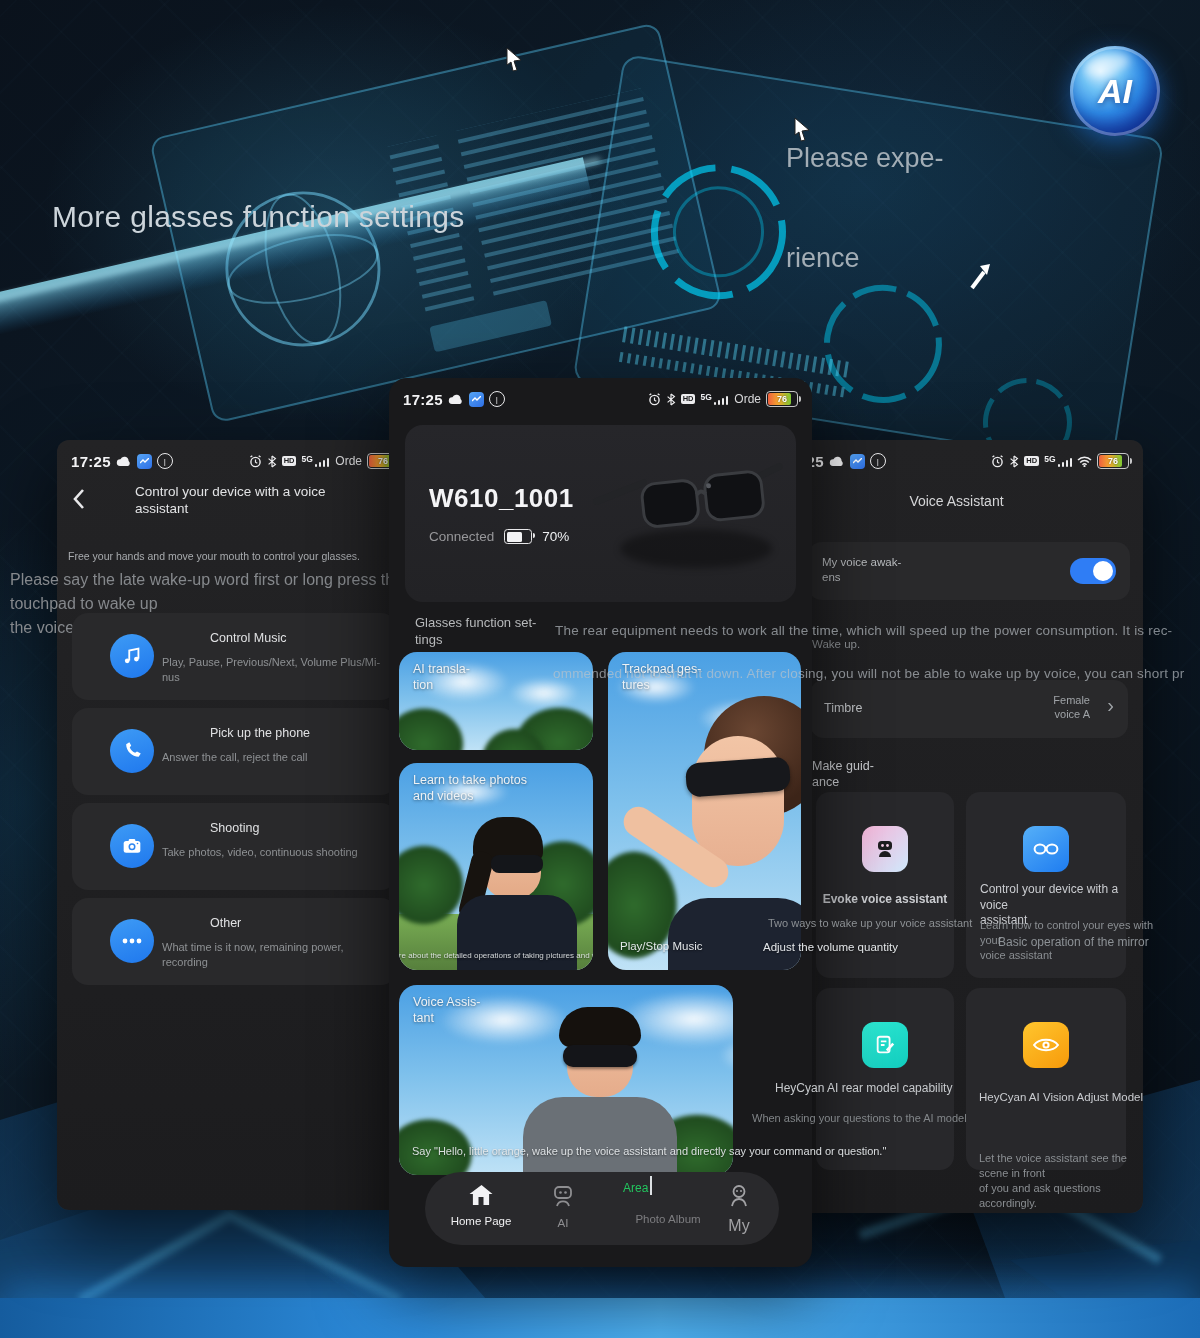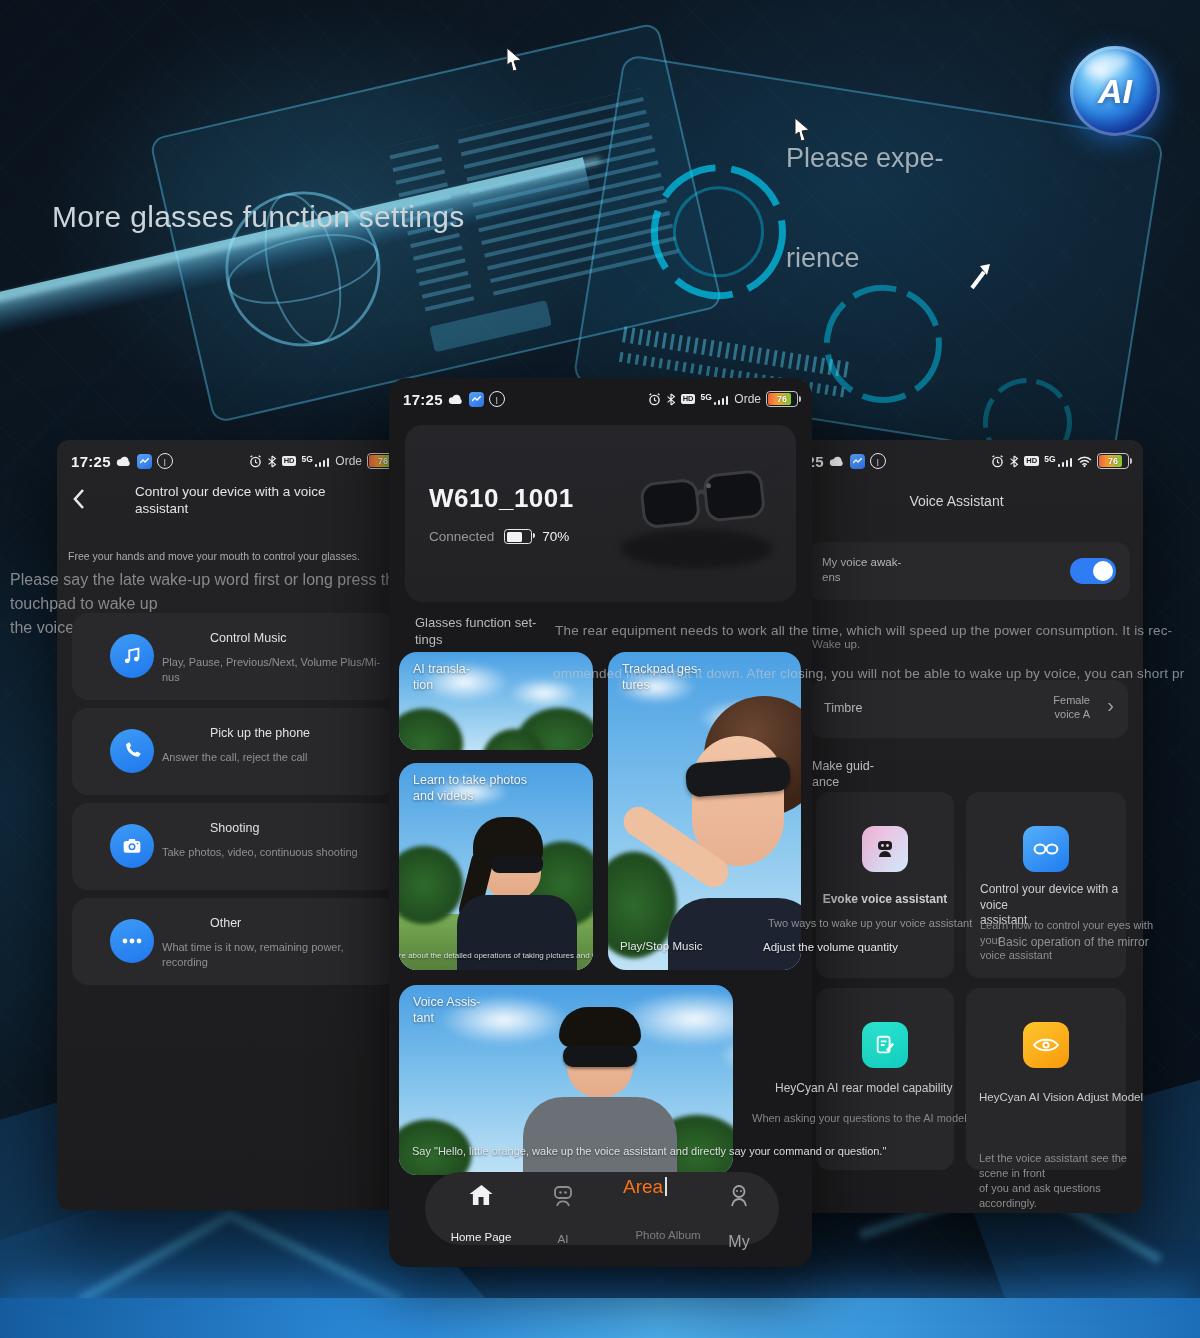--- a/index.html
+++ b/index.html
@@ -84,23 +84,23 @@
   .pcard{border-radius:18px;overflow:hidden;background:#26262a;}
   .pcard .lab{position:absolute;left:14px;top:10px;font-size:12.5px;line-height:1.25;color:#eef2f5;
     text-shadow:0 1px 3px rgba(0,0,0,.45);z-index:5;}
   .sky{position:absolute;inset:0;background:linear-gradient(180deg,#4ba0e4 0%,#7fc1ec 48%,#bfe2f6 100%);}
   .cloud{position:absolute;background:radial-gradient(closest-side,rgba(255,255,255,.95),rgba(255,255,255,0));filter:blur(3px);border-radius:50%;}
   .tree{position:absolute;background:radial-gradient(closest-side,#2f6b2c,#1f4a1e 70%,transparent 72%);filter:blur(2px);border-radius:50%;}
   .grass{position:absolute;left:0;right:0;bottom:0;background:linear-gradient(180deg,#79ad54,#567f3c);}
   .caption{font-size:11.5px;color:rgba(244,247,250,.92);text-shadow:0 1px 2px rgba(0,0,0,.5);}
   .navbar{left:36px;top:794px;width:354px;height:73px;background:#29292c;border-radius:37px;}
   .nav-item{position:absolute;top:12px;text-align:center;color:#8e8e91;}
-  .nav-item .lbl{display:block;margin-top:21px;font-size:11.5px;text-align:center;}
+  .nav-item .lbl{display:block;margin-top:5px;font-size:11.5px;text-align:center;}
   .nav-item.active{color:#f0f0f2;}
-  .area-overlay{position:absolute;left:198px;top:4px;font-size:19px;color:#f97316;}
+  .area-overlay{position:absolute;left:198px;top:4px;font-size:12px;color:#22c55e;}
   .area-overlay i{display:inline-block;width:2px;height:19px;background:#dde1e4;vertical-align:-3px;margin-left:2px;}
 
   
   .rp-title{left:0;top:53px;width:100%;text-align:center;font-size:14px;color:#d4d5d7;}
   .rcard{background:#29292b;border-radius:14px;}
   .toggle{position:absolute;right:14px;top:16px;width:46px;height:26px;border-radius:13px;background:#2f7df5;}
   .toggle::after{content:"";position:absolute;right:3px;top:3px;width:20px;height:20px;border-radius:50%;background:#fff;}
   .gcard{position:absolute;background:#28282b;border-radius:14px;}
   .gicon{position:absolute;left:50%;transform:translateX(-50%);top:34px;width:46px;height:46px;border-radius:12px;
     display:flex;align-items:center;justify-content:center;}

